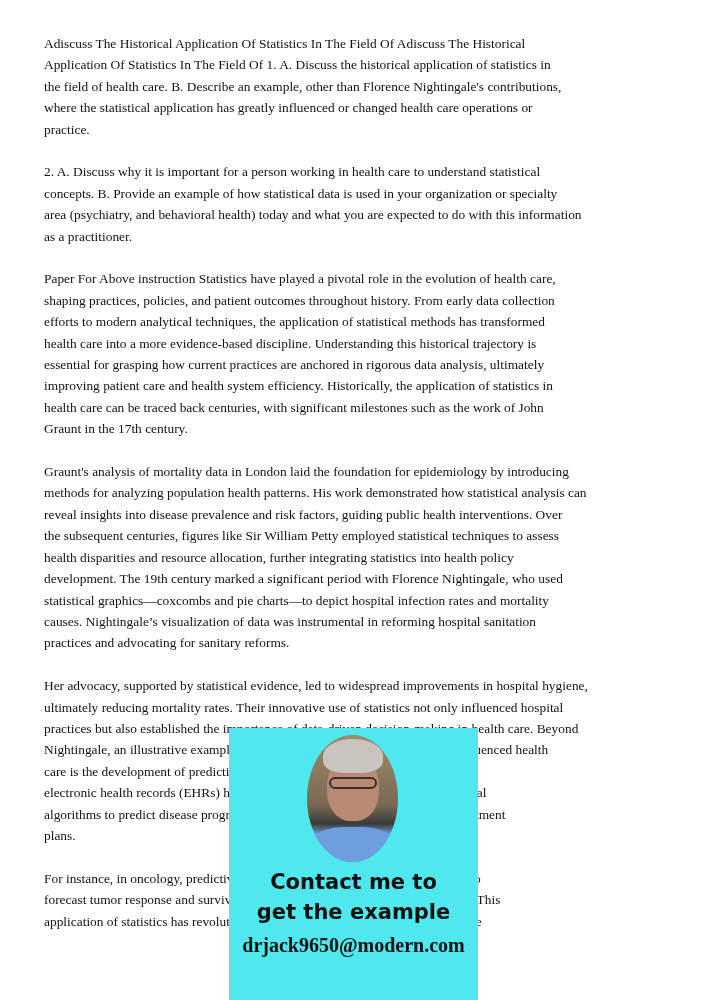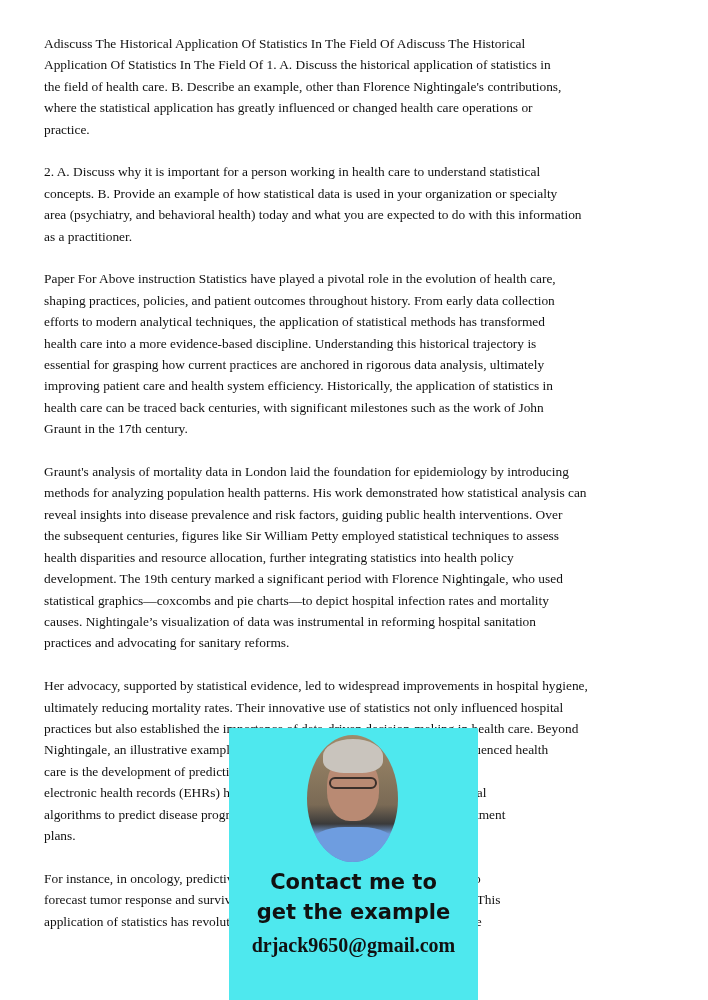--- a/index.html
+++ b/index.html
@@ -140,14 +140,14 @@
 
 <div class="overlay">
   <div class="photo">
     <div class="shirt"></div>
     <div class="face"></div>
     <div class="hair"></div>
     <div class="glasses"></div>
   </div>
   <div class="cta l1">Contact me to</div>
   <div class="cta l2">get the example</div>
-  <div class="email">drjack9650@gmail.com</div>
+  <div class="email">drjack9650@modern.com</div>
 </div>
 
 </body></html>

